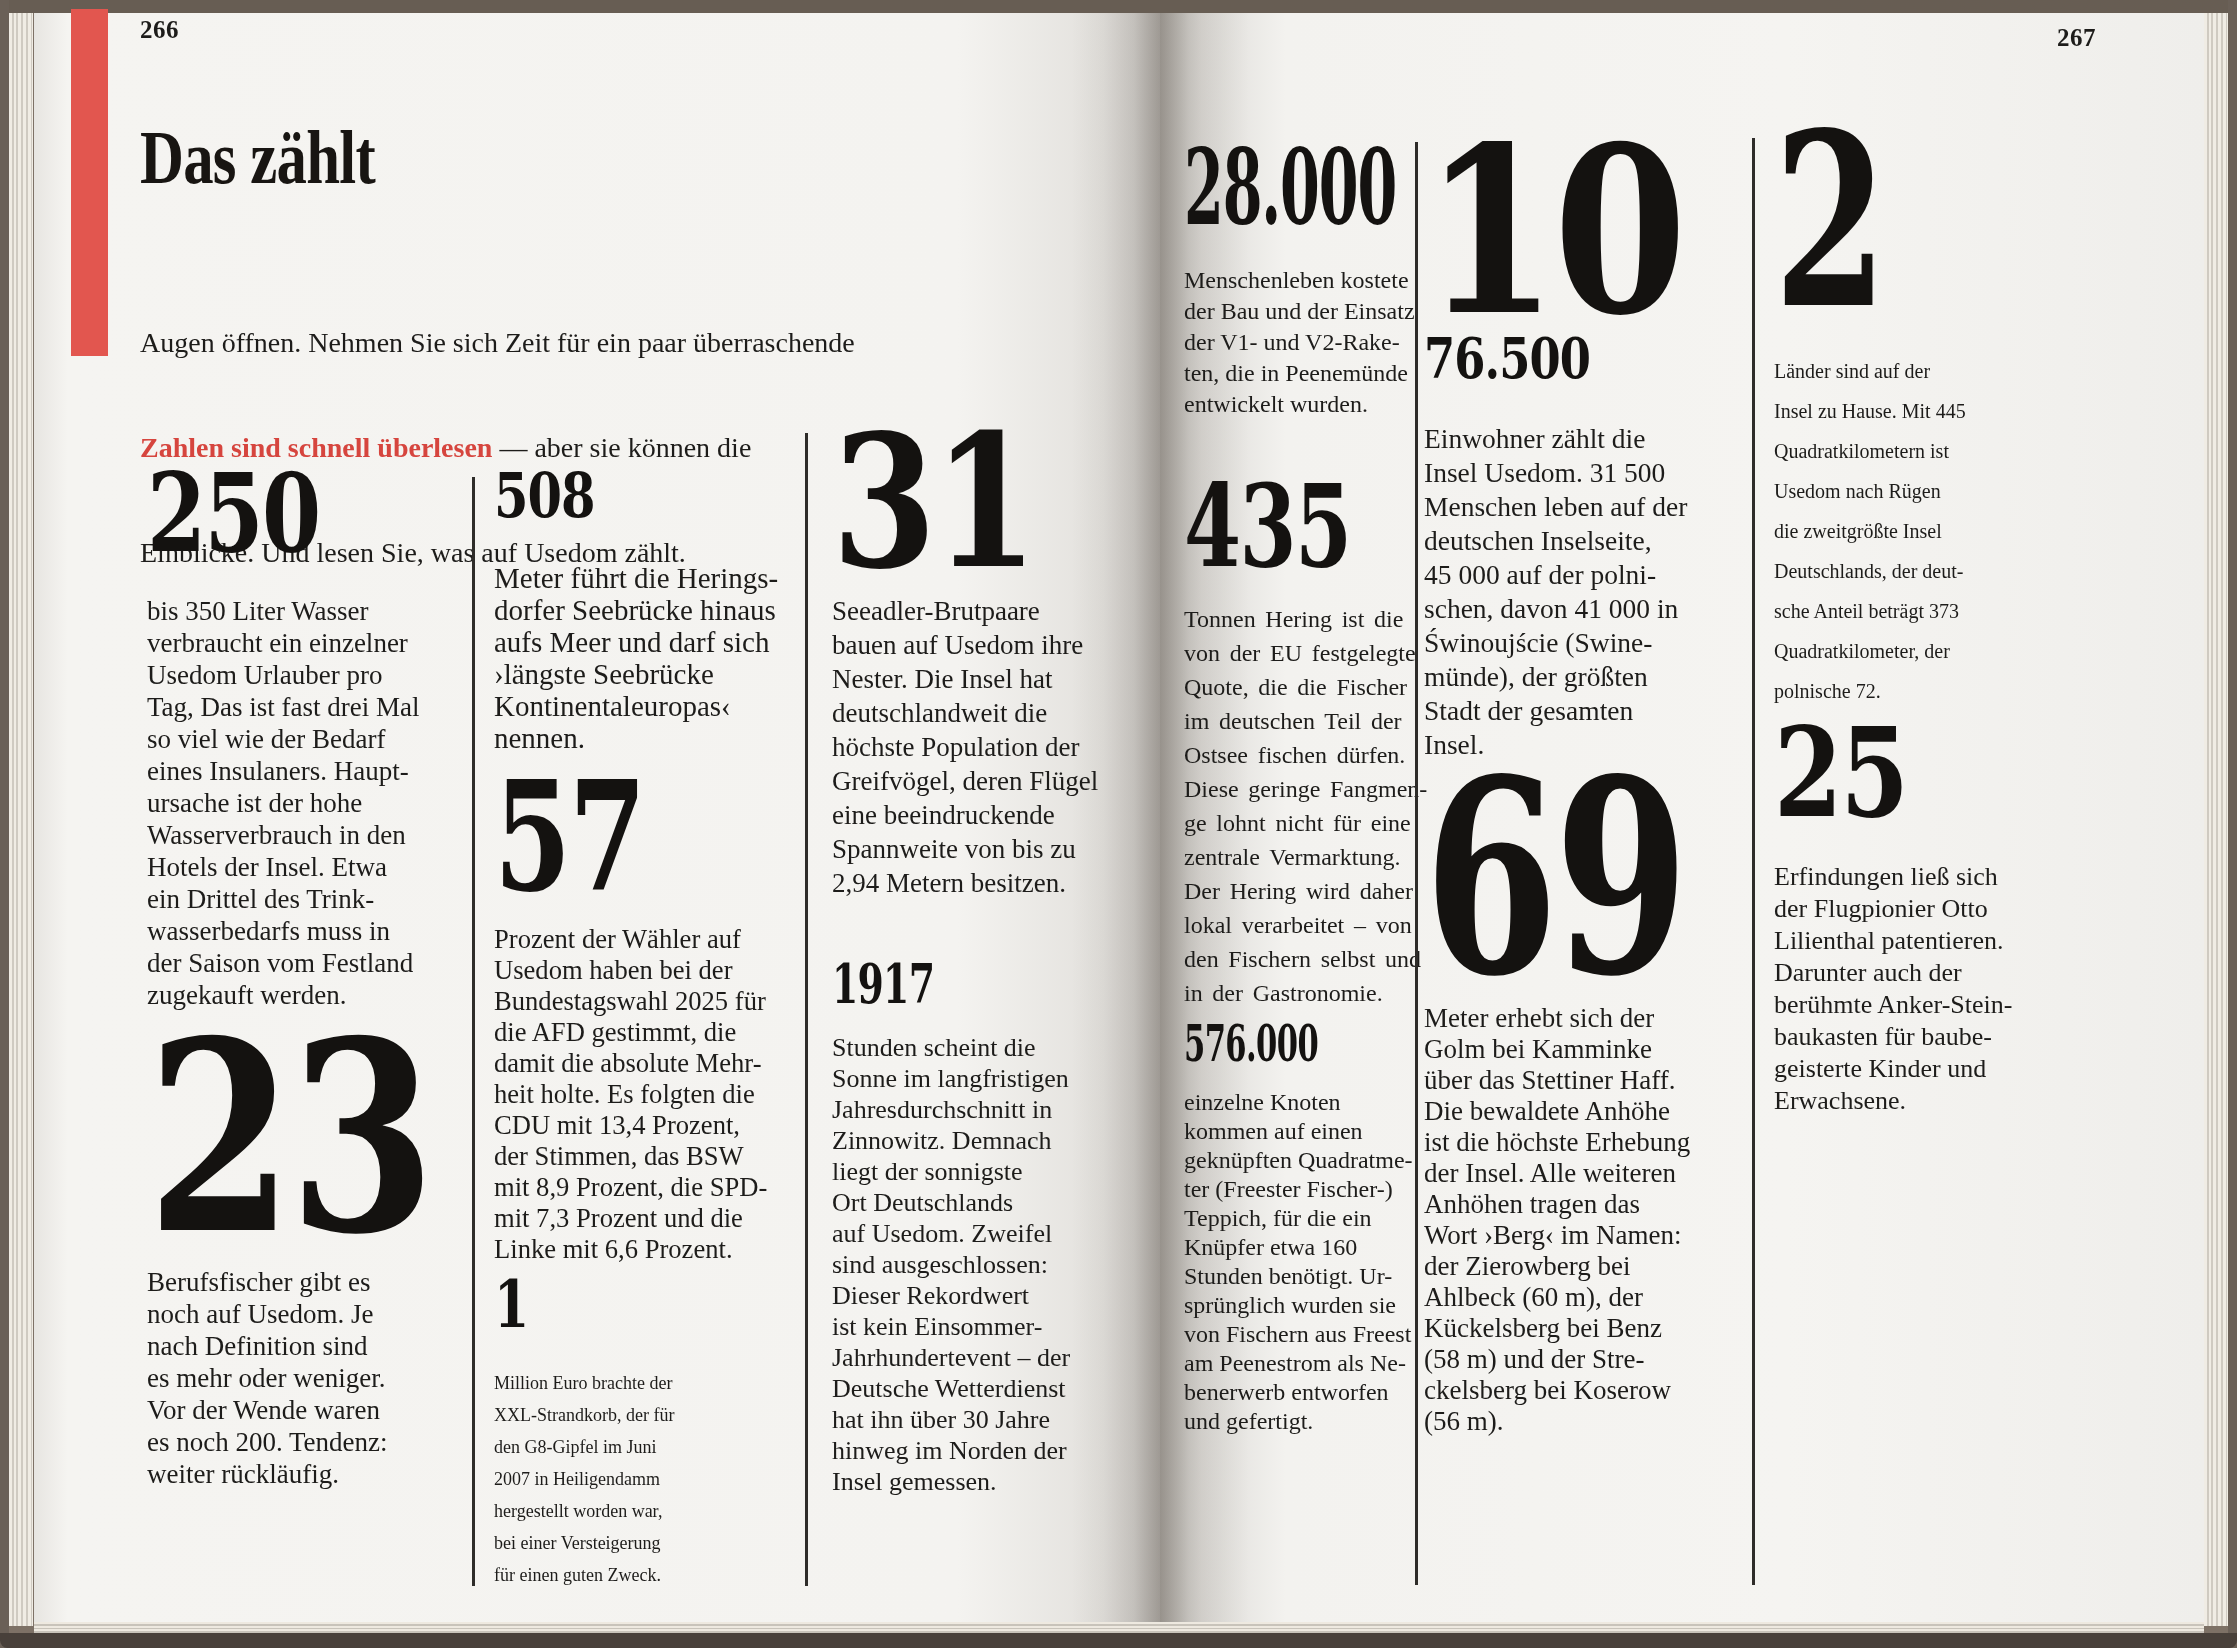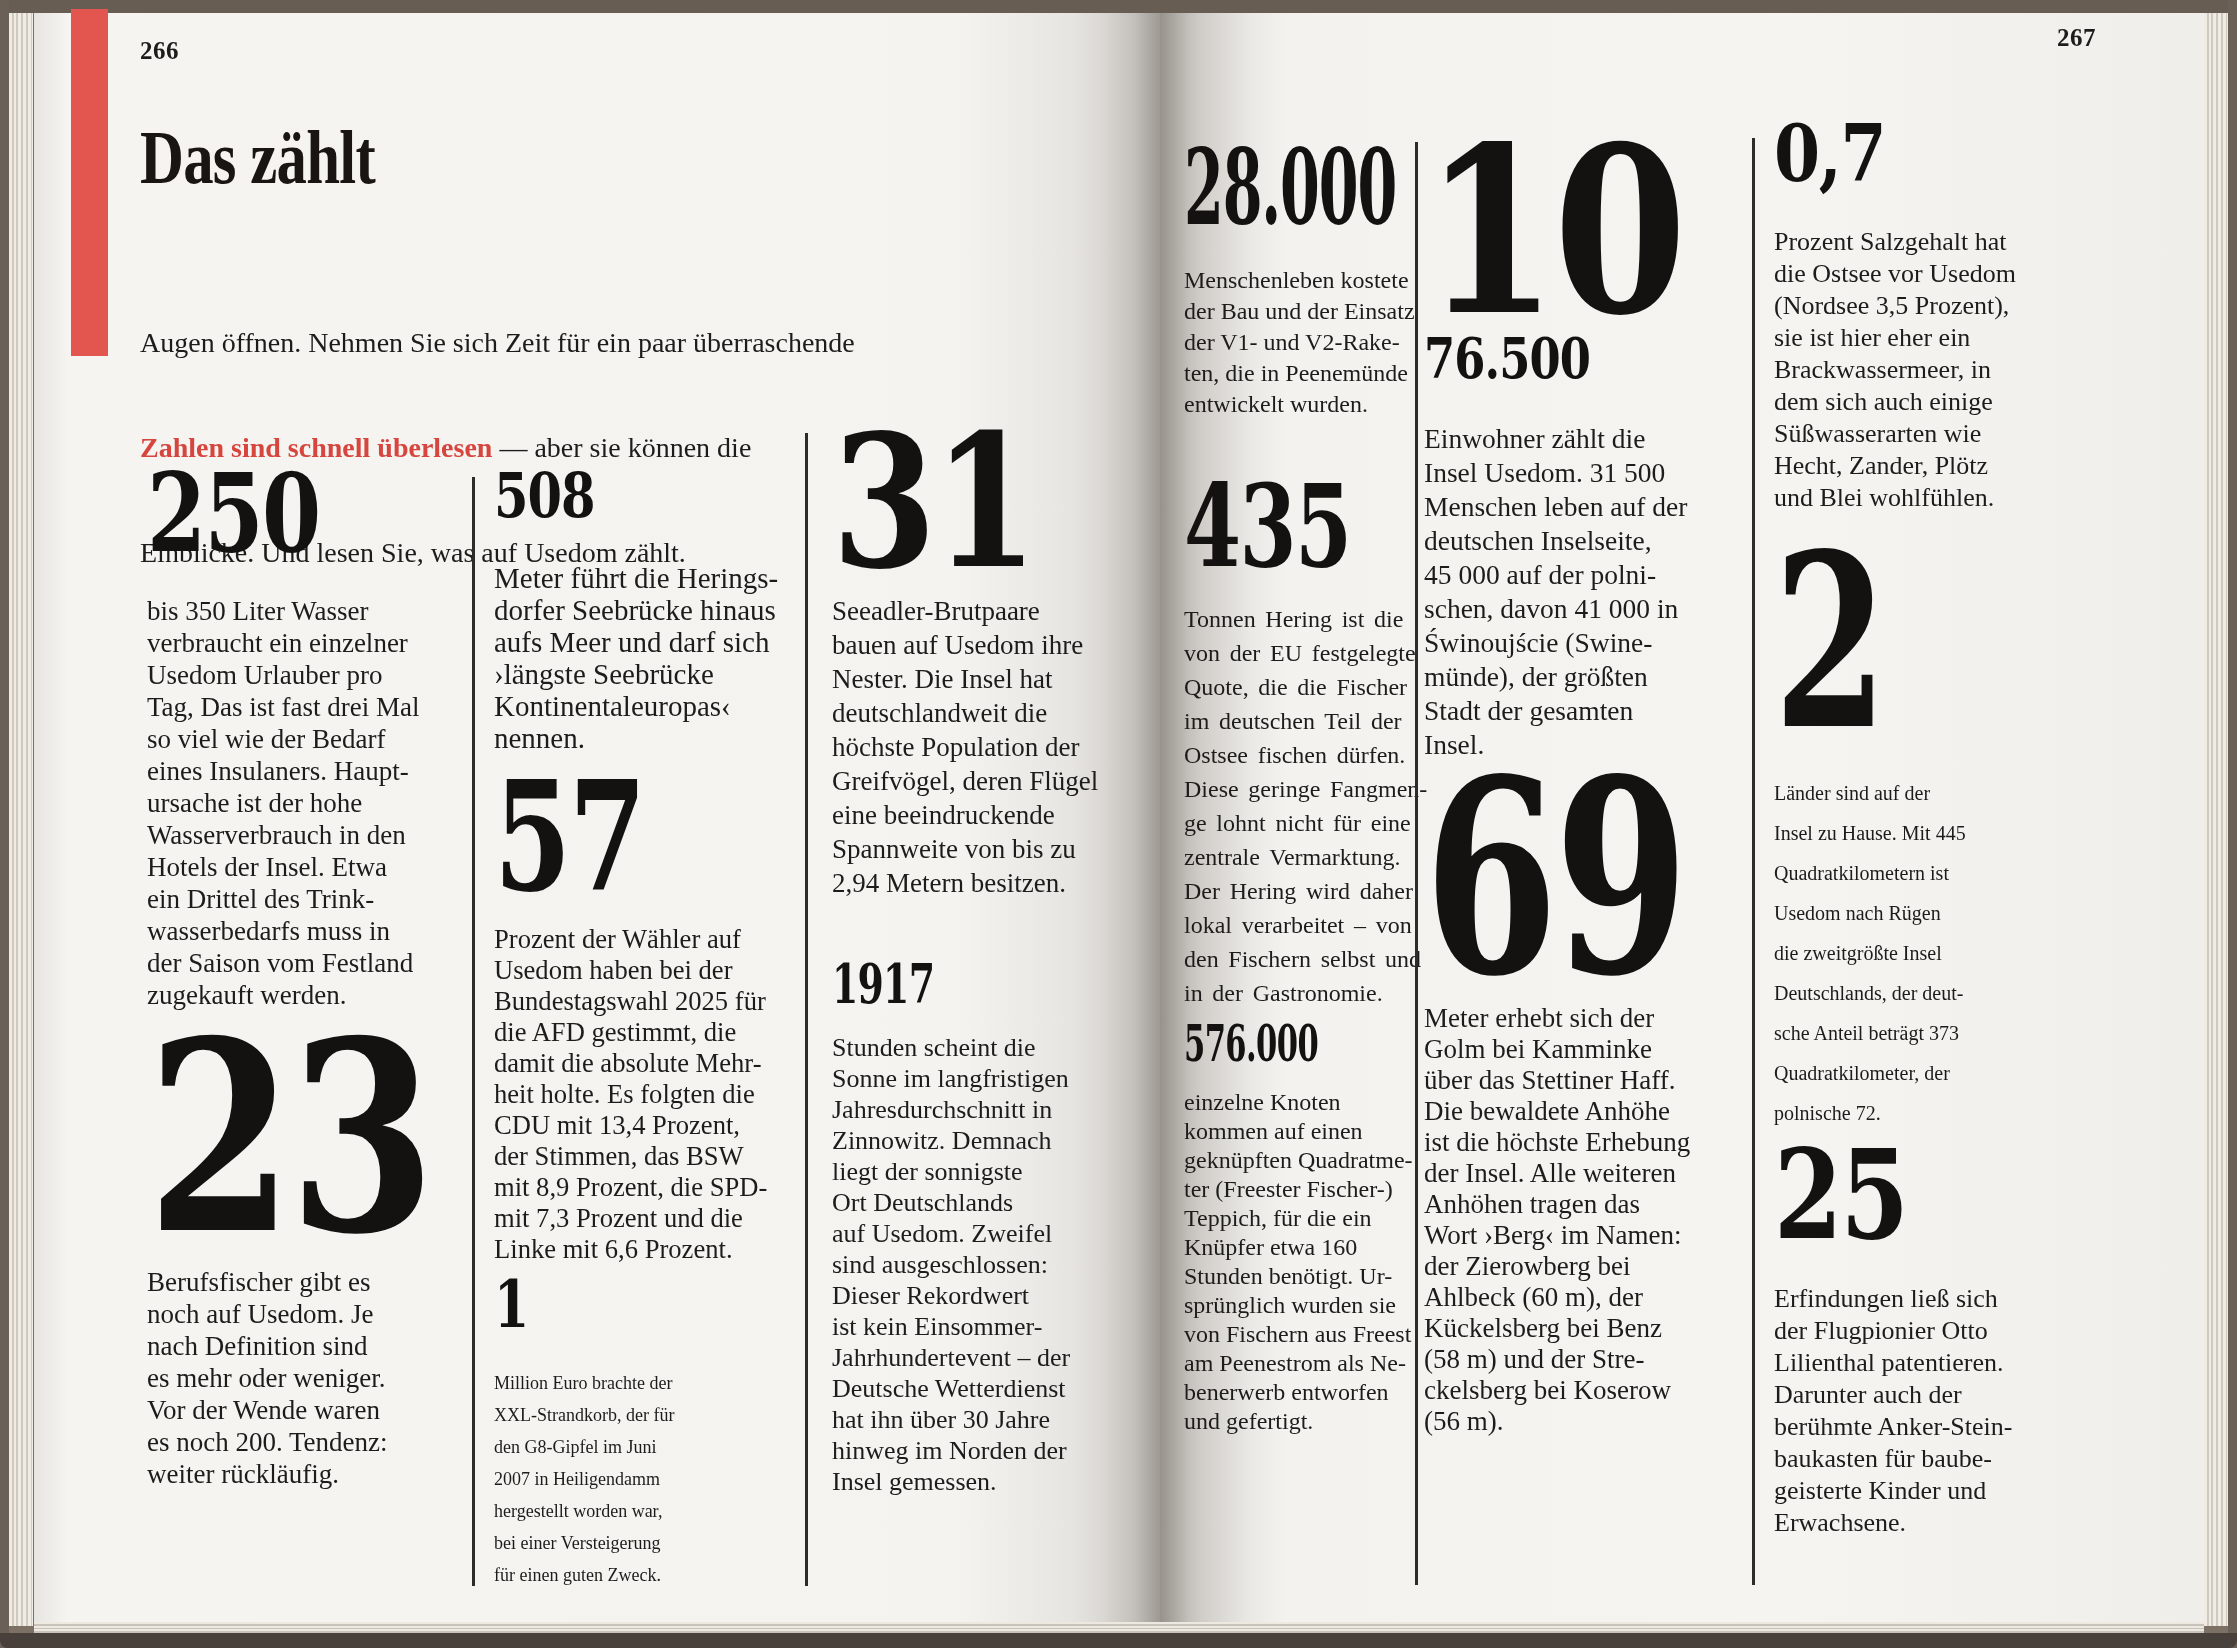--- a/index.html
+++ b/index.html
@@ -19,21 +19,21 @@
   
   .page{position:absolute;top:13px;height:1609px;}
   .page-left{left:34px;width:1126px;
      background:linear-gradient(90deg,#e7e5e1 0,#f5f4f1 3%,#f4f3f0 82%,#e3e1dd 95%,#c6c3bf 100%);}
   .page-right{left:1160px;width:1044px;
      background:linear-gradient(90deg,#bdbab5 0,#dedcd8 4%,#f3f2ef 12%,#f5f4f1 60%,#efeeeb 100%);}
   .gutter{position:absolute;left:1072px;top:13px;width:177px;height:1609px;pointer-events:none;
      background:linear-gradient(90deg,rgba(55,45,35,0) 0%,rgba(55,45,35,.10) 35%,rgba(55,45,35,.28) 50%,rgba(55,45,35,.10) 66%,rgba(55,45,35,0) 100%);}
   
   .pageno{position:absolute;font-size:25px;font-weight:bold;color:#1d1c1a;letter-spacing:0.5px;}
-  .pn-left{left:140px;top:37px;}
+  .pn-left{left:140px;top:16px;}
   .pn-right{left:1982px;top:24px;width:114px;text-align:right;}
   .redbar{position:absolute;left:71px;top:9.3px;width:37px;height:347px;background:#e2564f;}
   .title{position:absolute;left:140px;top:119px;font-size:76px;line-height:1;font-weight:bold;color:#181512;
          transform:scaleX(.8);transform-origin:left top;white-space:pre;letter-spacing:-0.9px;}
   .intro{position:absolute;left:140px;top:255px;font-size:28px;line-height:35px;color:#1d1c1a;white-space:pre;}
   .intro .lead{color:#d6453e;font-weight:bold;}
   
   .col{position:absolute;}
   .col-l1{left:147px;top:471px;width:280px;}
   .col-l2{left:494px;top:471px;width:295px;}
@@ -305,32 +305,20 @@
 Kückelsberg bei Benz
 (58 m) und der Stre-
 ckelsberg bei Koserow
 (56 m).</div>
     </div>
   </div>
 
   <div class="vdiv div-r2"></div>
 
   <div class="col col-r3">
-    <div class="fact f07">
-      <div class="num">0,7</div>
-      <div class="fact-text">Prozent Salzgehalt hat
-die Ostsee vor Usedom
-(Nordsee 3,5 Prozent),
-sie ist hier eher ein
-Brackwassermeer, in
-dem sich auch einige
-Süßwasserarten wie
-Hecht, Zander, Plötz
-und Blei wohlfühlen.</div>
-    </div>
     <div class="fact f2">
       <div class="num">2</div>
       <div class="fact-text">Länder sind auf der
 Insel zu Hause. Mit 445
 Quadratkilometern ist
 Usedom nach Rügen
 die zweitgrößte Insel
 Deutschlands, der deut-
 sche Anteil beträgt 373
 Quadratkilometer, der

